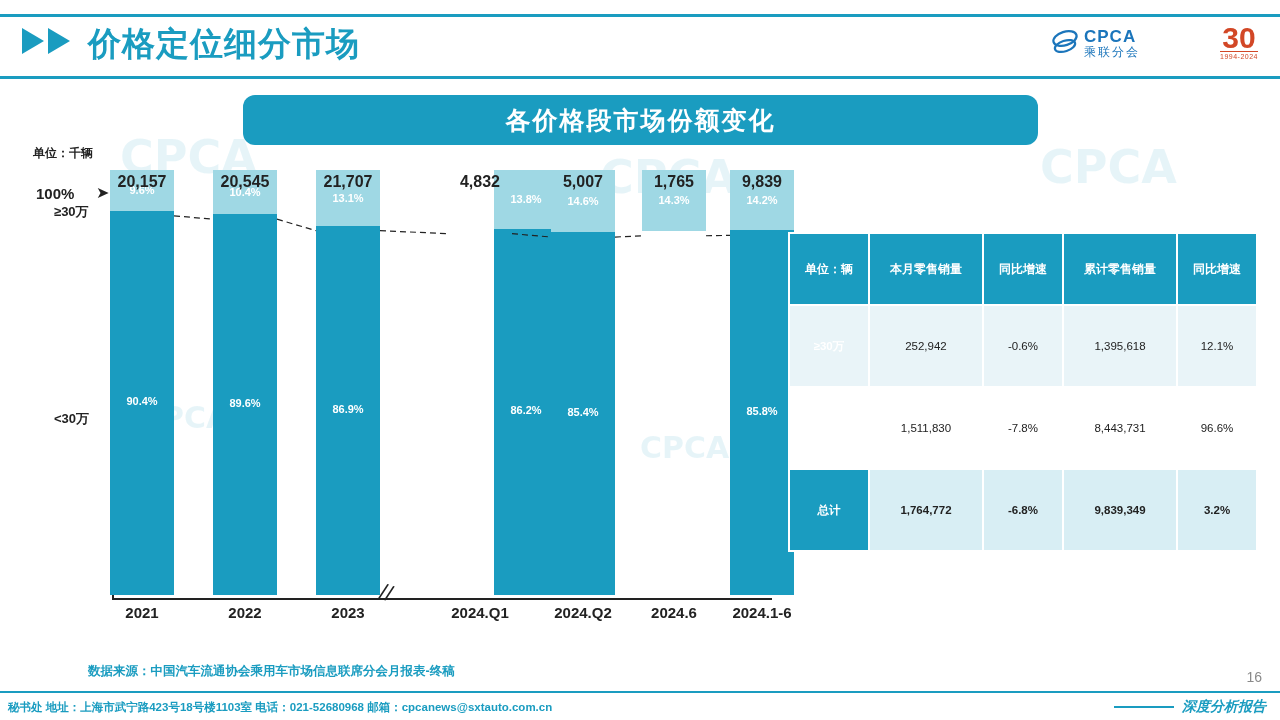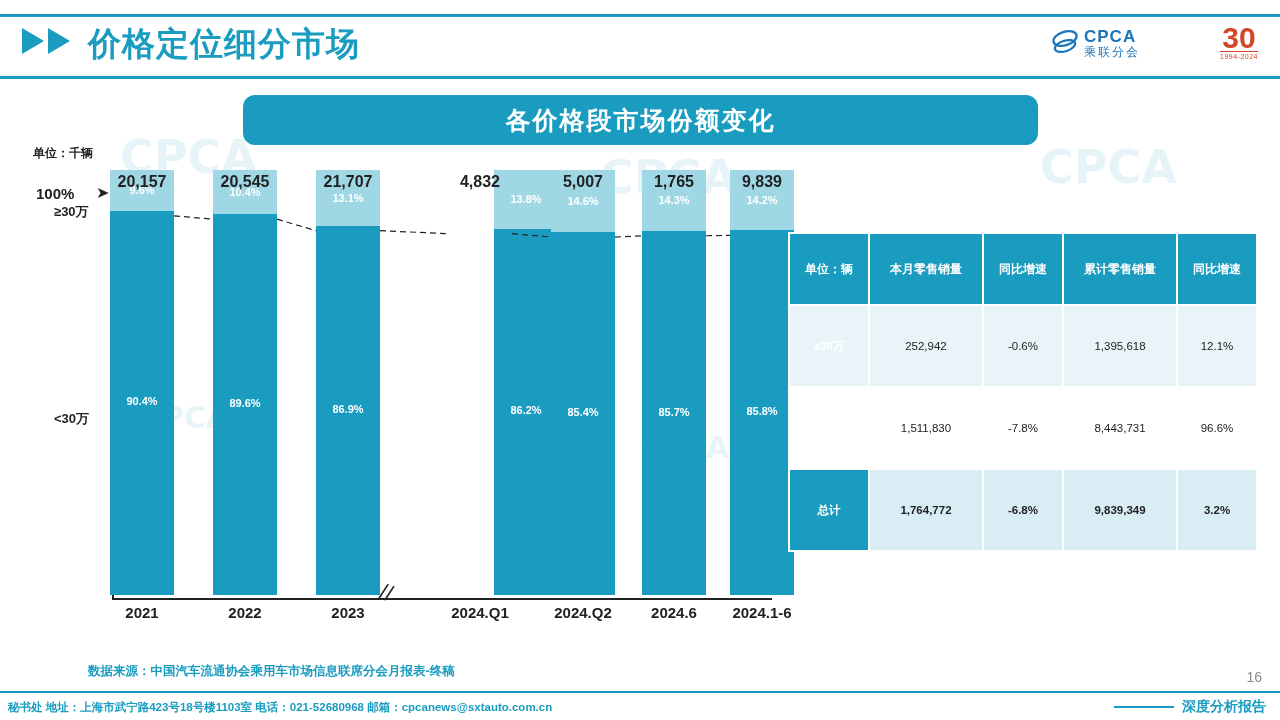--- a/index.html
+++ b/index.html
@@ -91,21 +91,21 @@
   .tbl tbody tr.total td:first-child{background:#1a9cc0;}
 
   
   .note1{position:absolute;left:88px;top:638px;font-size:12.5px;font-weight:bold;color:#1a9cc0;}
   .note2{position:absolute;left:88px;top:663px;font-size:12.5px;font-weight:bold;color:#1a9cc0;}
 
   
   .footer{position:absolute;left:0;bottom:0;width:1280px;height:30px;}
   .footer-line{position:absolute;left:0;bottom:27px;width:1280px;height:2px;background:#1a9cc0;}
   .footer-text{position:absolute;left:8px;bottom:5px;font-size:11.5px;color:#1a9cc0;font-weight:bold;}
-  .footer-right{position:absolute;right:14px;bottom:4px;font-size:14px;color:#1a9cc0;font-weight:bold;}
+  .footer-right{position:absolute;right:14px;bottom:4px;font-size:14px;color:#1a9cc0;font-weight:bold;font-style:italic;}
   .footer-right .bar{display:inline-block;width:60px;height:2px;background:#1a9cc0;vertical-align:middle;margin-right:8px;}
   .pagenum{position:absolute;right:18px;bottom:35px;font-size:14px;color:#8a8a8a;}
 
   
   .wm{position:absolute;opacity:0.10;pointer-events:none;user-select:none;
       font-size:46px;font-weight:bold;color:#1a9cc0;font-family:"DejaVu Sans",sans-serif;}
   .wm.small{font-size:30px;}
 </style>
 </head>
 <body>
@@ -193,23 +193,20 @@
         <div class="seg-top" style="height: 62.05px; background: rgb(159, 216, 228);">
           <div class="seg-label">14.6%</div>
         </div>
         <div class="seg-bot" style="height: 362.95px; background: rgb(26, 156, 192);">
           <div class="seg-label">85.4%</div>
         </div>
       </div>
       <div class="bar-col" style="left: 530px; height: 425px;">
         <div class="seg-top" style="height: 60.775px; background: rgb(159, 216, 228);">
           <div class="seg-label">14.3%</div>
-        </div>
-        <div class="seg-bot" style="height: 364.225px; background: rgb(26, 156, 192);">
-          <div class="seg-label">85.7%</div>
         </div>
       </div>
       <div class="bar-col" style="left: 618px; height: 425px;">
         <div class="seg-top" style="height: 60.35px; background: rgb(159, 216, 228);">
           <div class="seg-label">14.2%</div>
         </div>
         <div class="seg-bot" style="height: 364.65px; background: rgb(26, 156, 192);">
           <div class="seg-label">85.8%</div>
         </div>
       </div>

